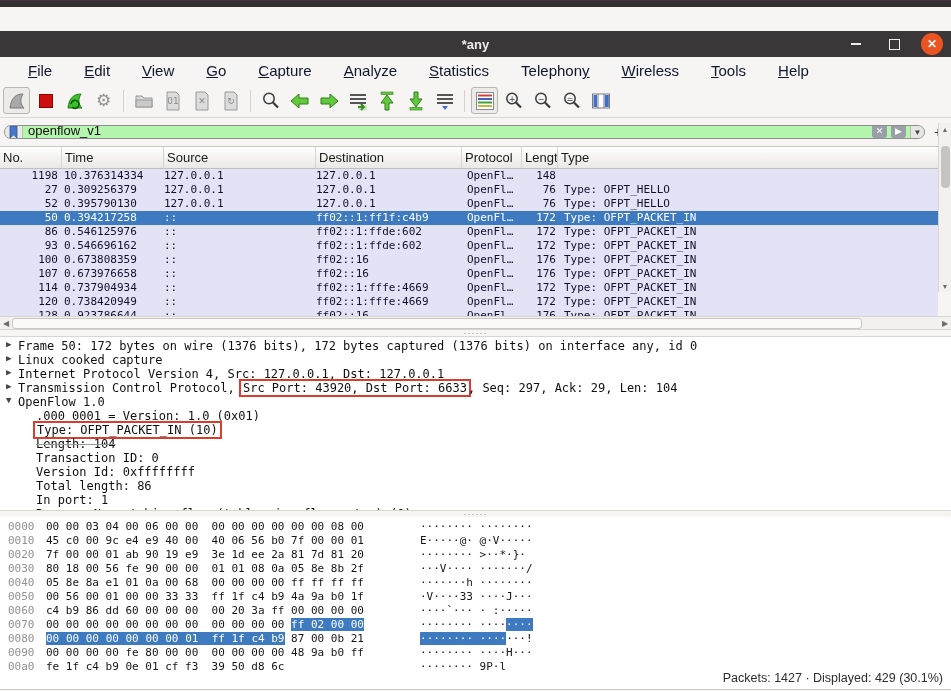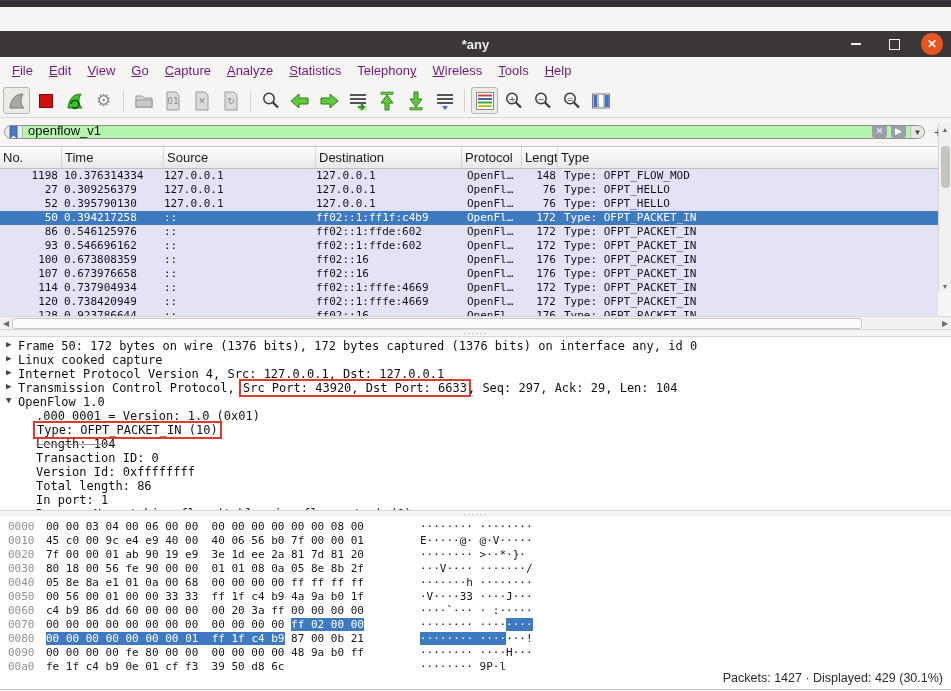--- a/index.html
+++ b/index.html
@@ -13,21 +13,21 @@
               display:flex; align-items:center; justify-content:center;margin-top:24px; }
   .titlebar .title { font-size:13px; font-weight:bold; }
   .winbtns { position:absolute; right:8px; top:0; height:26px; display:flex; align-items:center; gap:16px; }
   .wb { width:22px; height:22px; display:flex; align-items:center; justify-content:center; color:#f2f0ef; font-size:12px; }
   .wb.min::after { content:""; width:10px; height:2px; background:#f2f0ef; }
   .wb.max::after { content:""; width:9px; height:9px; border:1.5px solid #f2f0ef; }
   .wb.close { background:#e95420; border-radius:50%; font-size:12px; font-weight:bold; }
 
   
   .menubar { height:27px; display:flex; align-items:center; padding-left:4px; background:#f6f5f4; }
-  .menu-item { padding:3px 8px; font-size:13px; color:#701a75; cursor:default; }
+  .menu-item { padding:3px 8px; font-size:15px; color:#0f172a; cursor:default;margin-left:16px; }
   .menu-item u { text-decoration:underline; }
 
   
   .toolbar { height:34px; display:flex; align-items:center; padding-left:3px; gap:2px;
              background:#f6f5f4; border-bottom:1px solid #dad8d4; }
   .tbtn { width:27px; height:27px; display:flex; align-items:center; justify-content:center;
           border:1px solid transparent; border-radius:3px; }
   .tbtn.pressed { border-color:#b9b6b1; background:#edebe8; }
   .tb-sep { width:1px; height:22px; background:#d4d2ce; margin:0 4px; }
   .tbtn svg text { font-family:"DejaVu Sans", sans-serif; }
@@ -333,21 +333,21 @@
   <div class="plist-header">
       <div class="hcell hc0">No.</div>
       <div class="hcell hc1">Time</div>
       <div class="hcell hc2">Source</div>
       <div class="hcell hc3">Destination</div>
       <div class="hcell hc4">Protocol</div>
       <div class="hcell hc5">Length</div>
       <div class="hcell hc6">Type</div>
     </div>
   <div class="plist-rows">
-      <div class="pl-row"><span class="c0">1198</span><span class="c1">10.376314334</span><span class="c2">127.0.0.1</span><span class="c3">127.0.0.1</span><span class="c4">OpenFl…</span><span class="c5">148</span><span class="c6">Type: OFPT_FLOW_MOD</span></div>
+      <div class="pl-row"><span class="c0">1198</span><span class="c1">10.376314334</span><span class="c2">127.0.0.1</span><span class="c3">127.0.0.1</span><span class="c4">OpenFl…</span><span class="c5">148</span></div>
       <div class="pl-row"><span class="c0">27</span><span class="c1">0.309256379</span><span class="c2">127.0.0.1</span><span class="c3">127.0.0.1</span><span class="c4">OpenFl…</span><span class="c5">76</span><span class="c6">Type: OFPT_HELLO</span></div>
       <div class="pl-row"><span class="c0">52</span><span class="c1">0.395790130</span><span class="c2">127.0.0.1</span><span class="c3">127.0.0.1</span><span class="c4">OpenFl…</span><span class="c5">76</span><span class="c6">Type: OFPT_HELLO</span></div>
       <div class="pl-row selected"><span class="c0">50</span><span class="c1">0.394217258</span><span class="c2">::</span><span class="c3">ff02::1:ff1f:c4b9</span><span class="c4">OpenFl…</span><span class="c5">172</span><span class="c6">Type: OFPT_PACKET_IN</span></div>
       <div class="pl-row"><span class="c0">86</span><span class="c1">0.546125976</span><span class="c2">::</span><span class="c3">ff02::1:ffde:602</span><span class="c4">OpenFl…</span><span class="c5">172</span><span class="c6">Type: OFPT_PACKET_IN</span></div>
       <div class="pl-row"><span class="c0">93</span><span class="c1">0.546696162</span><span class="c2">::</span><span class="c3">ff02::1:ffde:602</span><span class="c4">OpenFl…</span><span class="c5">172</span><span class="c6">Type: OFPT_PACKET_IN</span></div>
       <div class="pl-row"><span class="c0">100</span><span class="c1">0.673808359</span><span class="c2">::</span><span class="c3">ff02::16</span><span class="c4">OpenFl…</span><span class="c5">176</span><span class="c6">Type: OFPT_PACKET_IN</span></div>
       <div class="pl-row"><span class="c0">107</span><span class="c1">0.673976658</span><span class="c2">::</span><span class="c3">ff02::16</span><span class="c4">OpenFl…</span><span class="c5">176</span><span class="c6">Type: OFPT_PACKET_IN</span></div>
       <div class="pl-row"><span class="c0">114</span><span class="c1">0.737904934</span><span class="c2">::</span><span class="c3">ff02::1:fffe:4669</span><span class="c4">OpenFl…</span><span class="c5">172</span><span class="c6">Type: OFPT_PACKET_IN</span></div>
       <div class="pl-row"><span class="c0">120</span><span class="c1">0.738420949</span><span class="c2">::</span><span class="c3">ff02::1:fffe:4669</span><span class="c4">OpenFl…</span><span class="c5">172</span><span class="c6">Type: OFPT_PACKET_IN</span></div>
     </div>

